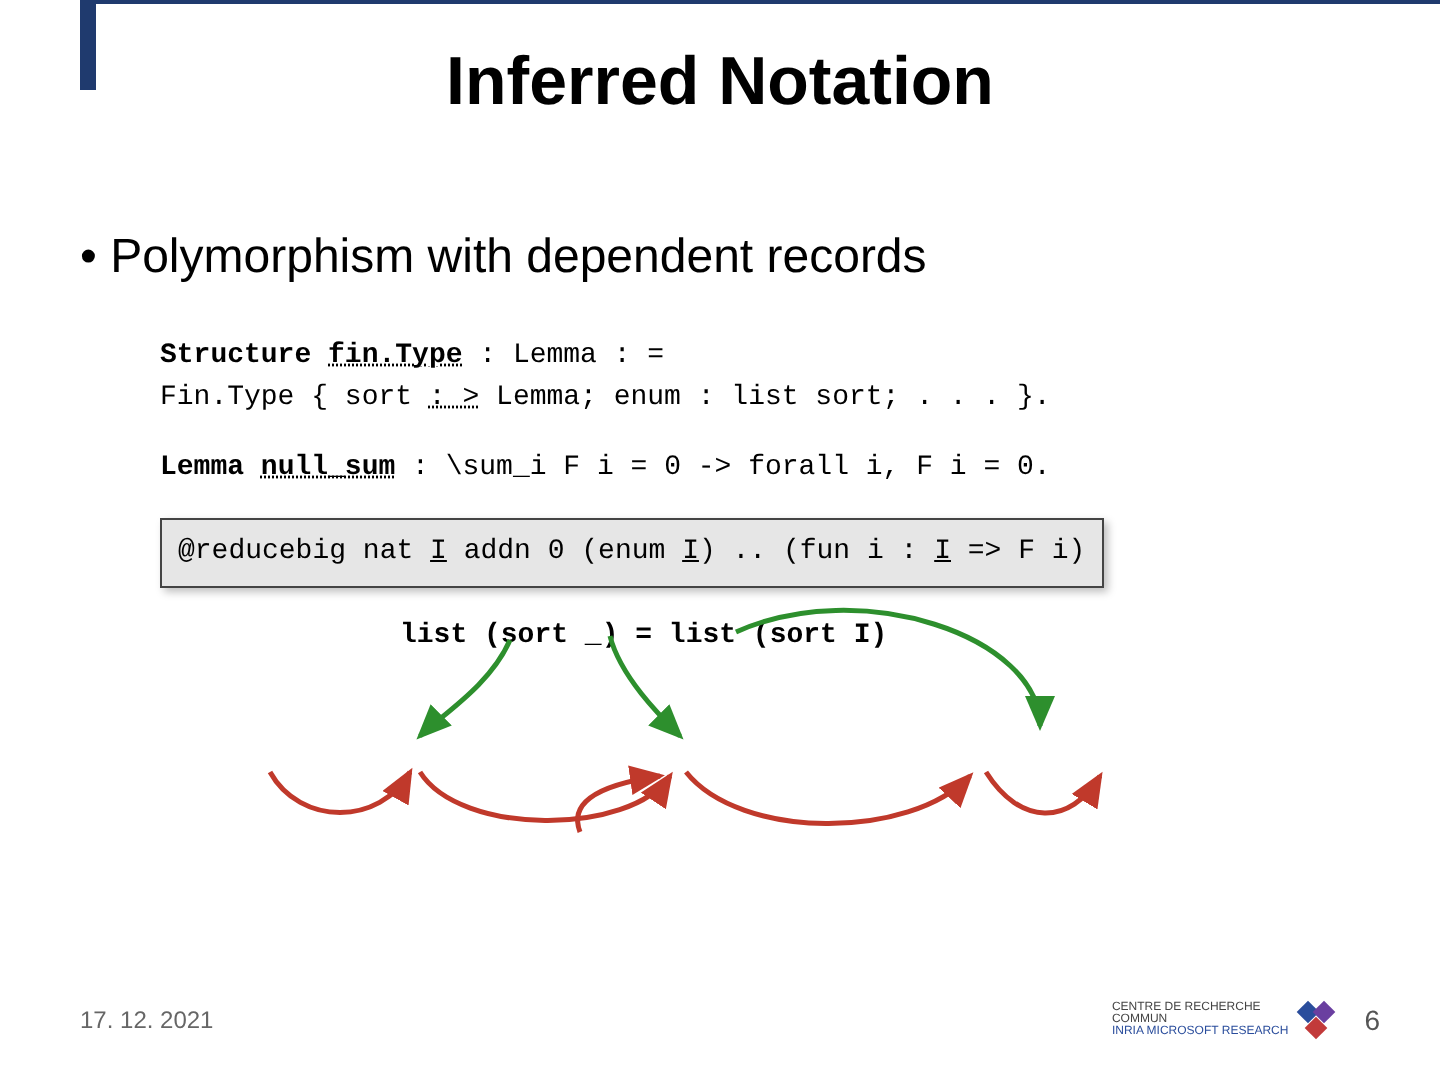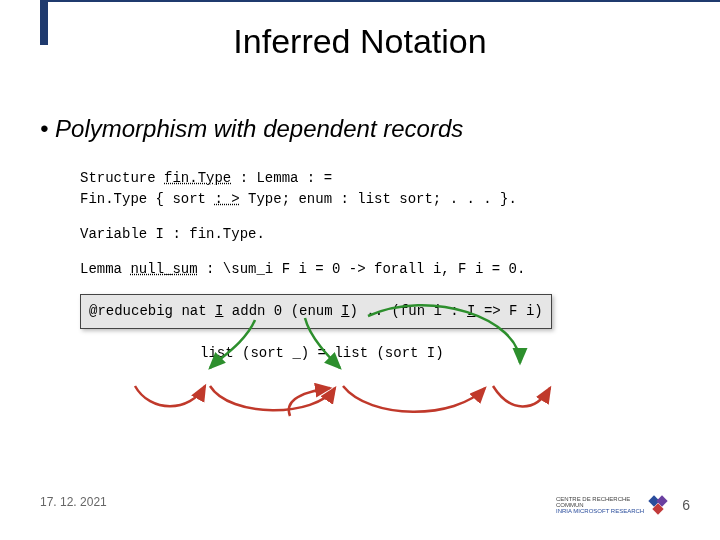--- a/index.html
+++ b/index.html
@@ -28,43 +28,42 @@
     background: #1f3a6e;
   }
   .title {
     position: absolute;
     top: 22px;
     left: 0;
     right: 0;
     text-align: center;
     font-size: 34px;
     color: #000;
-    font-weight: normal;
+    font-weight: bold;
   }
   .bullet-row {
     position: absolute;
     top: 115px;
     left: 40px;
     right: 30px;
     font-size: 24px;
     color: #000;
-    font-style: italic;
   }
   .bullet-row::before { content: "• "; }
   .code-area {
     position: absolute;
     top: 168px;
     left: 80px;
     right: 40px;
     font-family: "Courier New", monospace;
     font-size: 14px;
     line-height: 1.5;
     color: #000;
   }
-  .code-area b { font-weight: normal; }
+  .code-area b { font-weight: bold; }
   .udot { text-decoration: underline dotted; text-align: right; }
   .code-block { margin-bottom: 14px; }
   .greybox {
     background: #e6e6e6;
     border: 1px solid #444;
     padding: 6px 8px;
     margin-top: 10px;
     box-shadow: 2px 2px 4px rgba(0,0,0,0.25);
     white-space: nowrap;
     width: fit-content;
@@ -76,21 +75,21 @@
   }
   .footer {
     position: absolute;
     bottom: 15px;
     left: 0;
     right: 0;
     height: 30px;
     font-size: 12px;
     color: #666;
     display: flex;
-    align-items: flex-start;
+    align-items: center;
     justify-content: space-between;
     padding: 0 30px 0 40px;
   }
   .footer-center {
     position: absolute;
     left: 50%;
     transform: translateX(-50%);
   }
   .footer-right {
     display: flex;
@@ -130,26 +129,23 @@
 <div class="top-line"></div>
 
 <h1 class="title">Inferred Notation</h1>
 
 <div class="bullet-row">Polymorphism with dependent records</div>
 
 <div class="code-area">
   <div class="code-block">
     <b>Structure</b>
     <span> </span><b class="udot">fin.Type</b><span> : Lemma : =</span><br>
-    <span> Fin.Type { sort </span><span class="udot">: &gt;</span><span> Type; enum : list sort; . . . }.</span>
-  </div>
-
-  <div class="code-block">
-    <b>Variable</b><span> I : fin.Type.</span>
-  </div>
+    <span> Fin.Type { sort </span><span class="udot">: &gt;</span><span> Lemma; enum : list sort; . . . }.</span>
+  </div>
+
 
 
   <div class="code-block">
     <b>Lemma</b>
     <span> </span><b class="udot">null_sum</b><span> : \sum_i F i = 0 -&gt; forall i, F i = 0.</span>
   </div>
 
   <div class="greybox">
     <span>@reducebig nat </span><span class="underline">I</span><span> addn 0 (enum </span><span class="underline">I</span><span>) .. (fun i : </span><span class="underline">I</span><span> =&gt; F i)</span>
   </div>

